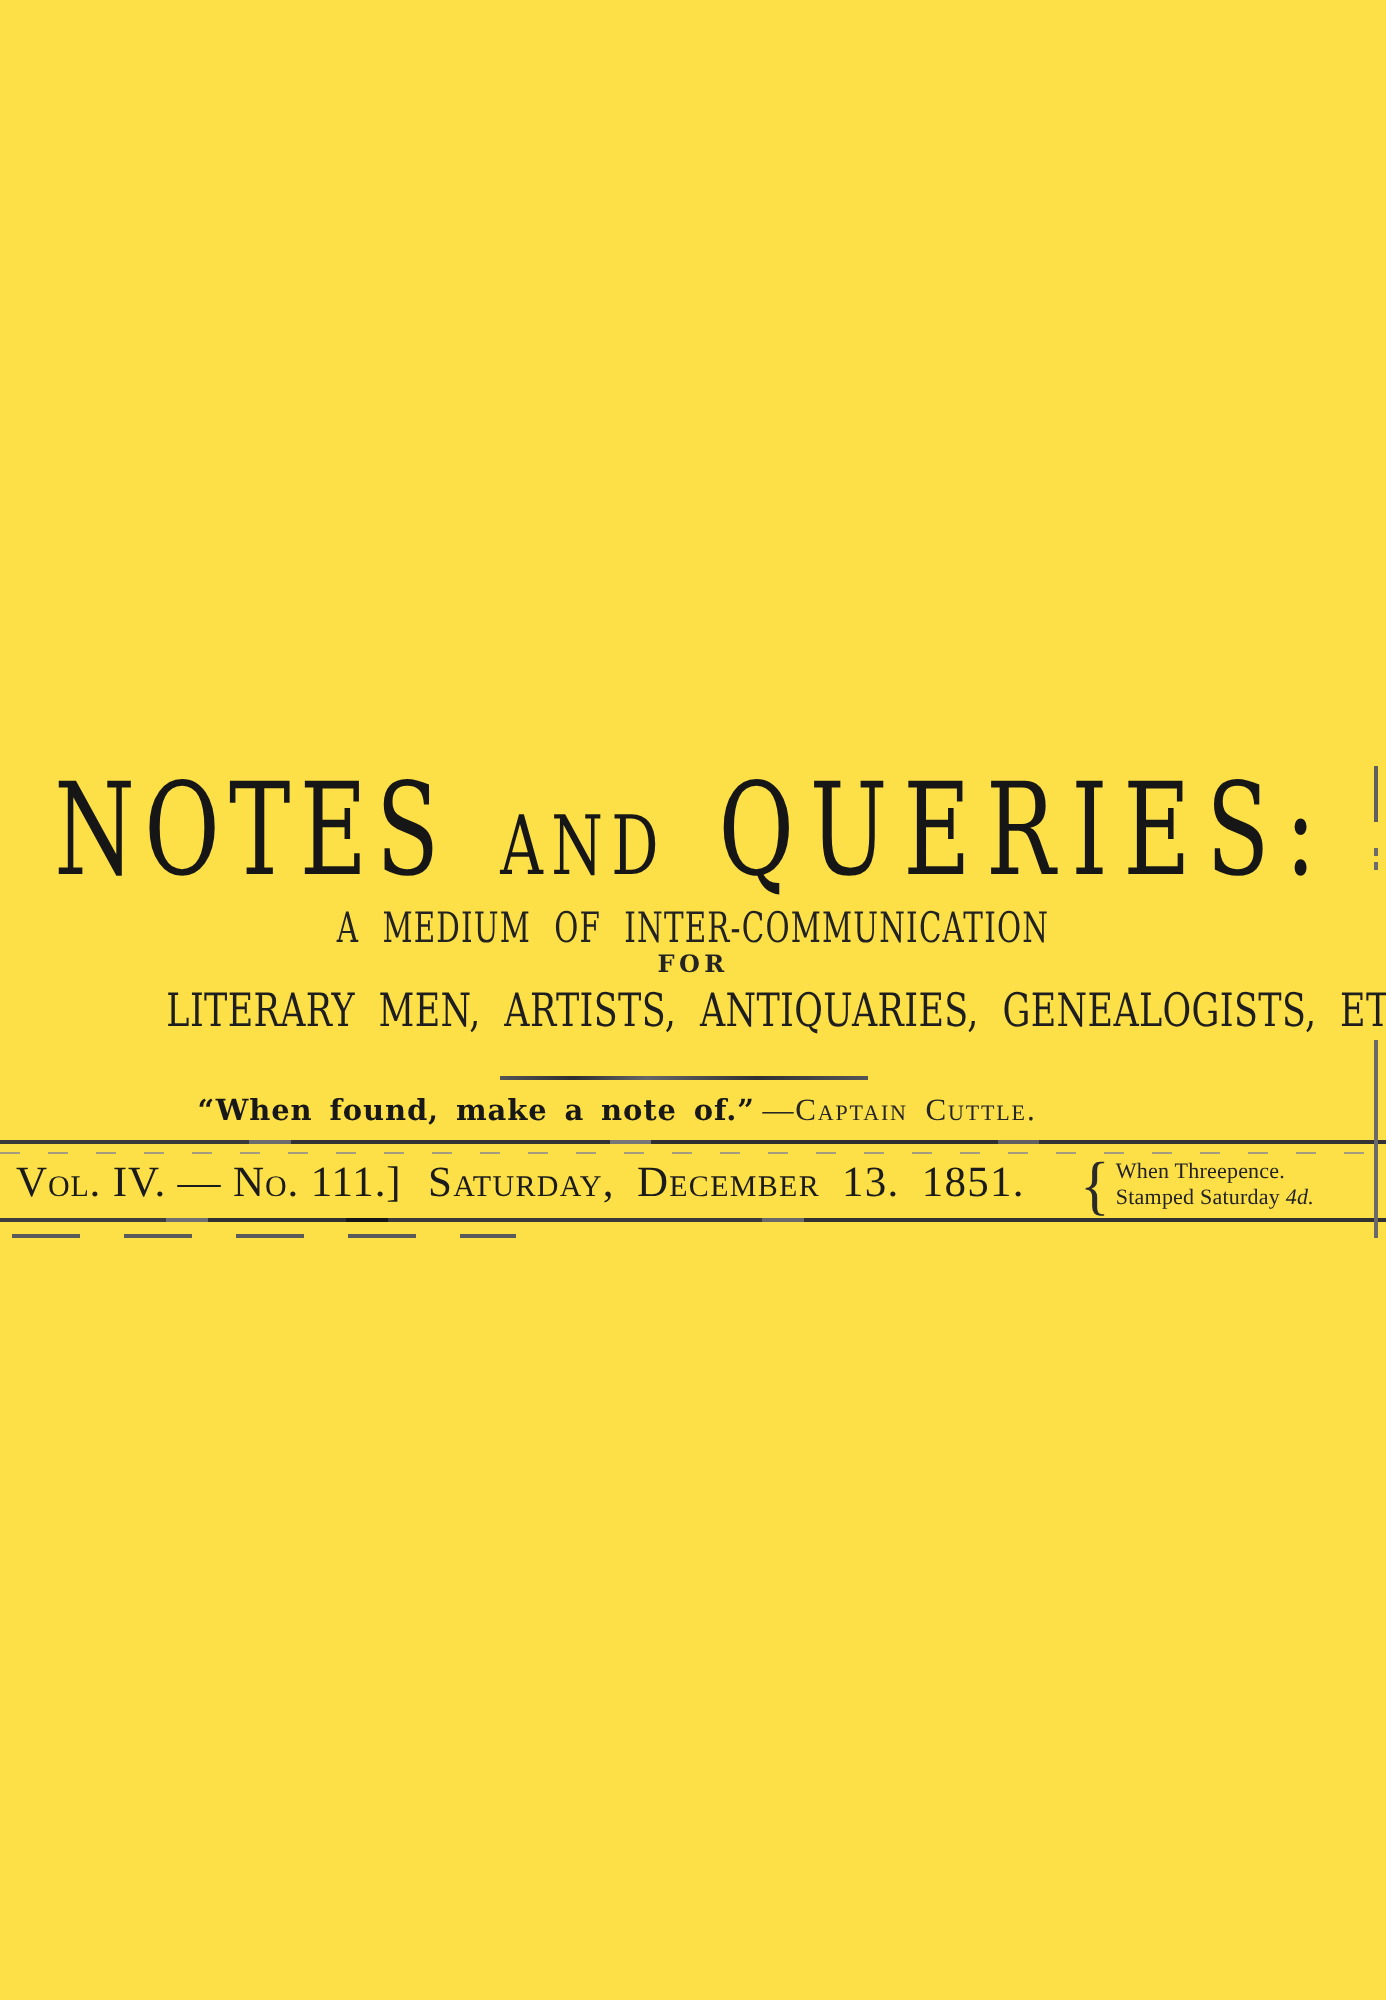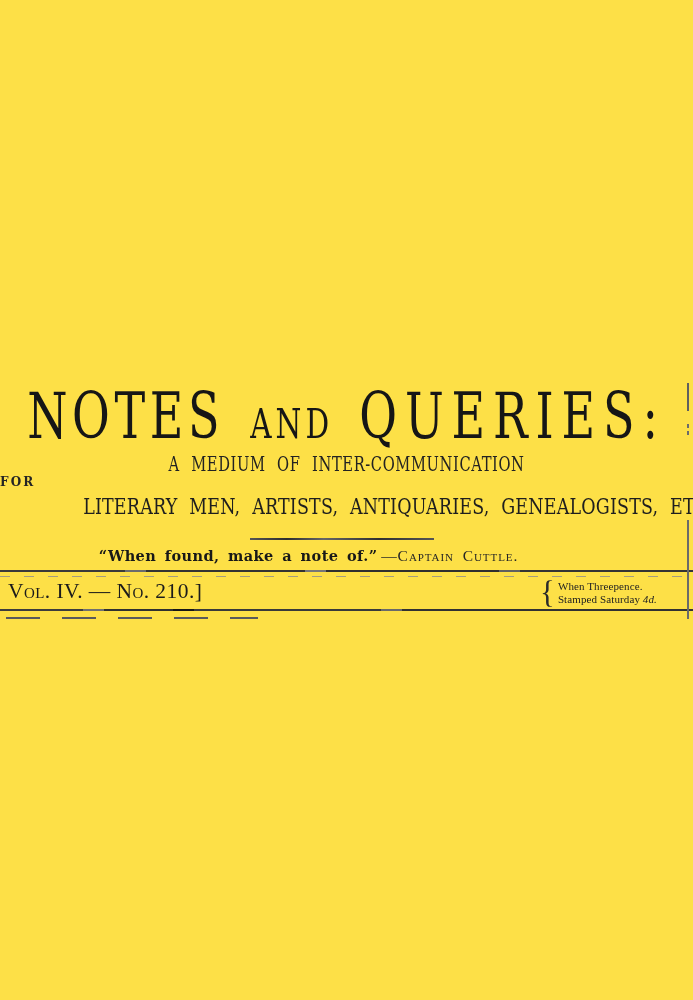--- a/index.html
+++ b/index.html
@@ -33,20 +33,21 @@
     top: 454px; left: 0; width: 693px;
     text-align: center;
     font-family: "DejaVu Serif", serif;
     font-size: 21px; line-height: 1;
     letter-spacing: 0.04em; word-spacing: 9px;
     transform: scaleX(0.70); transform-origin: 50% 50%;
     white-space: nowrap; color: #222;
   }
   .for-connector {
     top: 475px; left: 0; width: 693px;
+    text-align: center;
     font-family: "DejaVu Serif", serif;
     font-size: 12px; font-weight: bold; letter-spacing: 0.18em;
     color: #242424;
   }
   .audience-line {
     top: 495px; left: 0; width: 693px;
     text-align: center;
     font-family: "DejaVu Serif", serif;
     font-size: 23px; line-height: 1;
     letter-spacing: 0.01em; word-spacing: 8px;
@@ -154,22 +155,23 @@
   <div class="abs motto-rule"></div>
 
   <div class="abs motto-line">
     <span class="motto-quote">“When found, make a note of.”</span>
     <span class="motto-attribution">—Captain Cuttle.</span>
   </div>
 
   <div class="abs issue-rule-top"></div>
   <div class="abs issue-rule-top-dashes"></div>
 
-  <div class="abs volume-number">Vol. IV. — No. 210.]</div>
+  <div class="abs volume-number">Vol. IV. — No. 111.]</div>
 
+  <div class="abs issue-date">Saturday, December 13. 1851.</div>
 
   <div class="abs price-block">
     <span class="price-brace">{</span>
     <span class="price-lines">
       <div class="price-line">When Threepence.</div>
       <div class="price-line"><span>Stamped Saturday </span><span class="price-value">4d.</span></div>
     </span>
   </div>
 
   <div class="abs issue-rule-bottom"></div>

